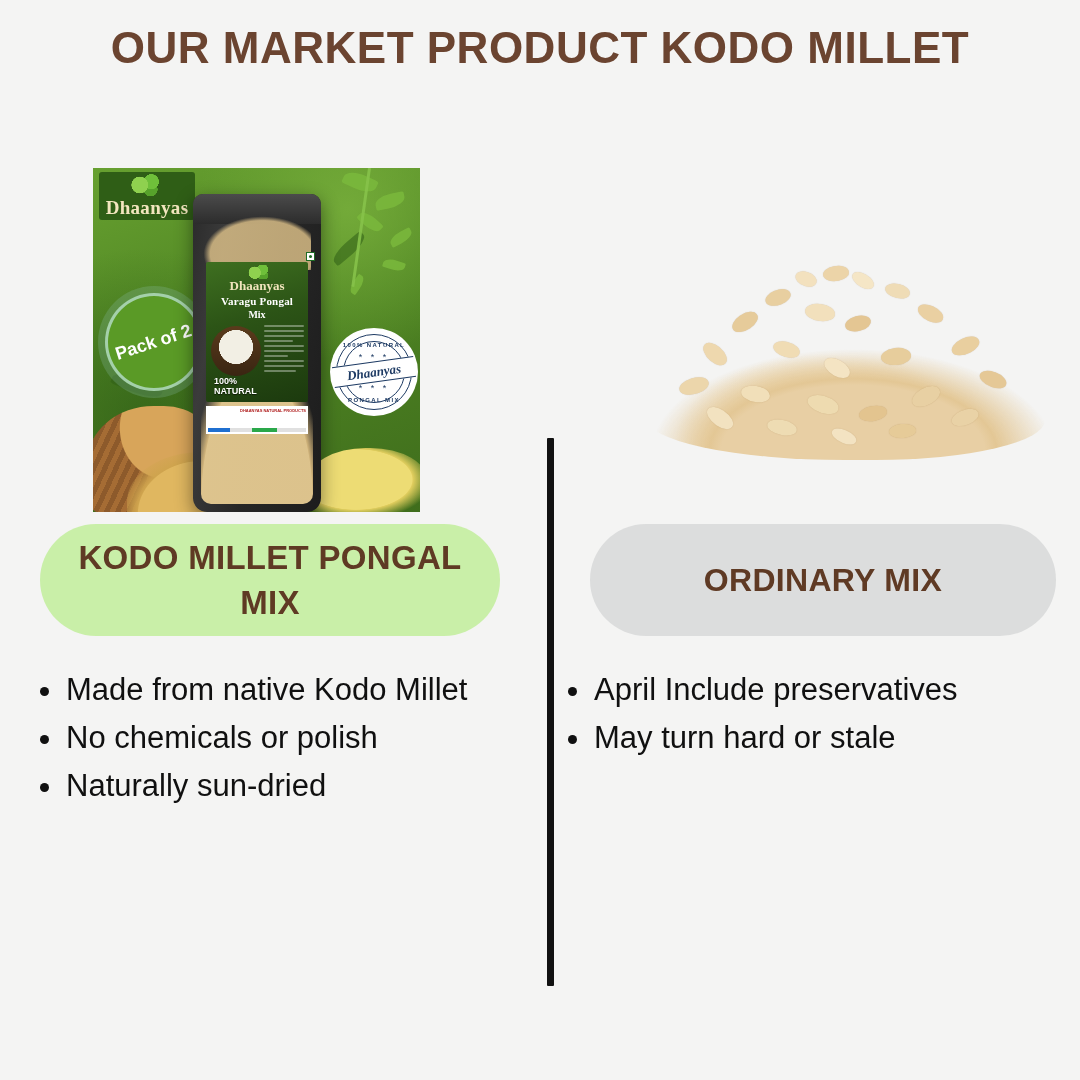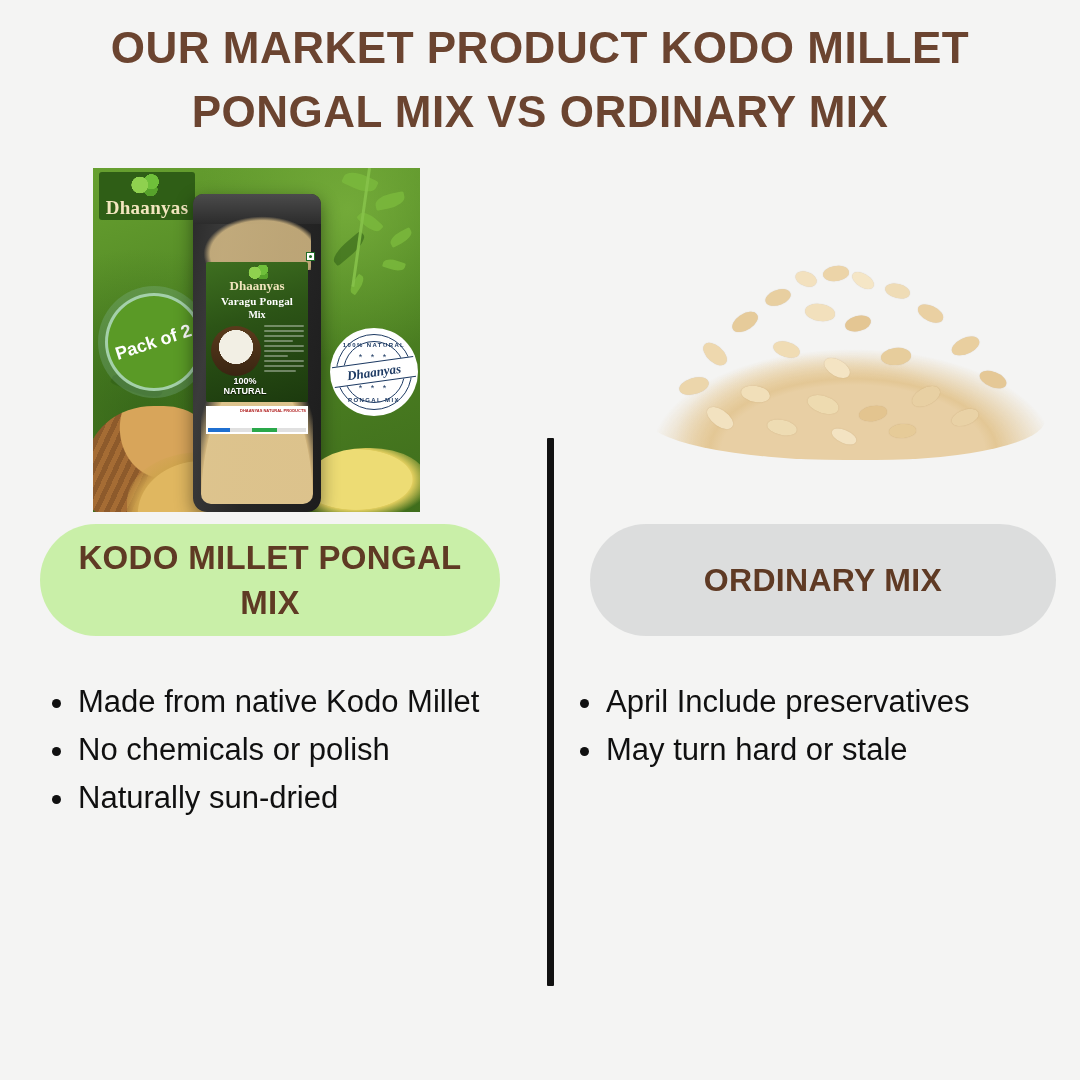--- a/index.html
+++ b/index.html
@@ -371,21 +371,20 @@
     height: 2px;
     margin-bottom: 3px;
     background: rgba(255,255,255,0.35);
     border-radius: 1px;
   }
   .pl-nat {
     position: absolute;
     left: 8px;
     bottom: 6px;
     width: 62px;
-    text-align: center;
     color: #ffffff;
     font-weight: bold;
     font-size: 9px;
     line-height: 10px;
     text-shadow: 0 1px 1px rgba(0,0,0,.6);
   }
   .pouch-info {
     position: absolute;
     left: 13px;
     top: 212px;
@@ -500,21 +499,21 @@
     font-size: 33px;
     line-height: 45px;
     letter-spacing: .3px;
   }
   .pill-right .pill-text { font-size: 32px; }
 
   
   .bullets {
     position: absolute;
     top: 506px;
-    margin: 12px;
+    margin: 0;
     padding: 0;
     list-style: none;
   }
   .bullets-left  { left: 26px; width: 500px; }
   .bullets-right { left: 14px; width: 520px; }
   .bullets li {
     position: relative;
     color: #101010;
     font-size: 31px;
     line-height: 48px;
@@ -531,21 +530,20 @@
     height: 9px;
     background: #101010;
     border-radius: 50%;
   }
 </style>
 </head>
 <body>
 
 <div class="title-block">
   <div class="title-line">OUR MARKET PRODUCT KODO MILLET</div>
-  <div class="title-line">PONGAL MIX VS ORDINARY MIX</div>
 </div>
 
 <div class="columns">
 
   <div class="col col-left">
 
     <div class="img-wrap-left">
       <div class="green-bg"></div>
 
       <div class="leaf" style="left:250px;top:6px;width:34px;height:16px;transform:rotate(25deg);"></div>

